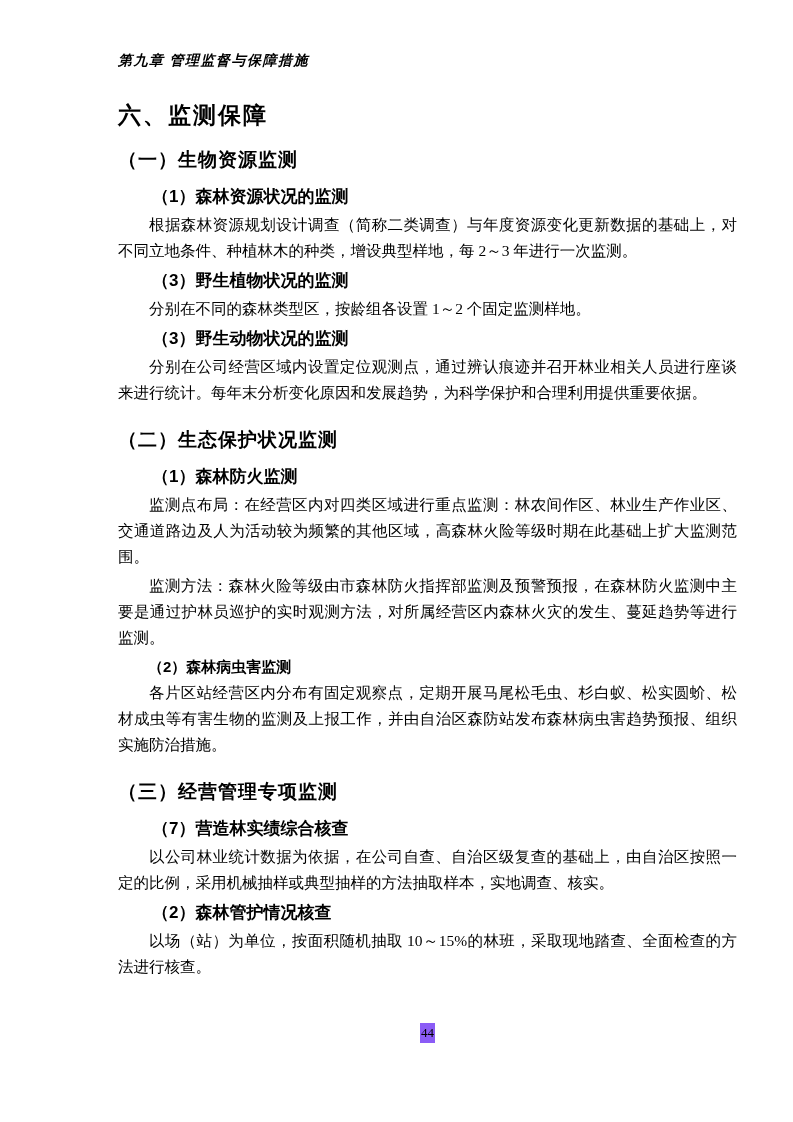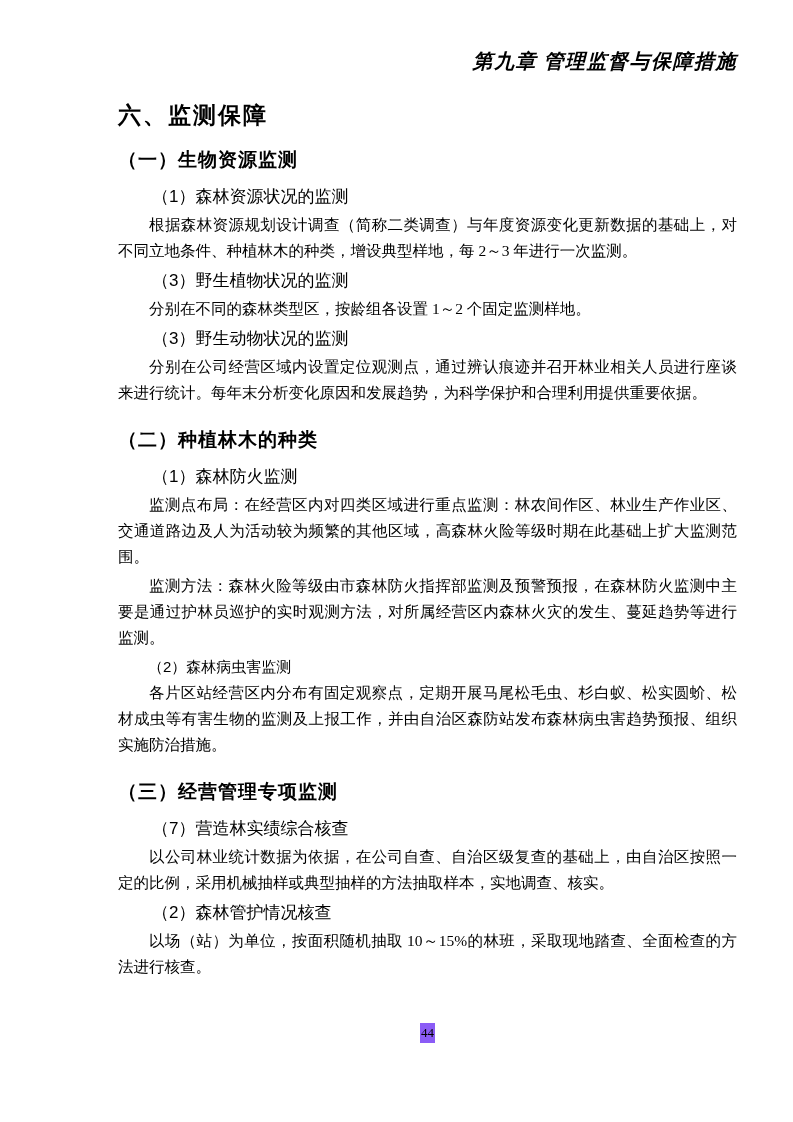--- a/index.html
+++ b/index.html
@@ -9,25 +9,25 @@
     height: 1122px;
     margin: 0 auto;
     background: #ffffff;
     color: #000000;
     font-family: "Liberation Serif", serif;
     overflow: hidden;
     box-sizing: border-box;
     padding: 50px 56px 0 118px;
   }
   .running-header {
-    text-align: right;
+    text-align: left;
     font-family: "Liberation Serif", serif;
     font-style: italic;
     font-weight: bold;
-    font-size: 20px;
+    font-size: 14px;
     letter-spacing: 1.5px;
     line-height: 22px;
   }
   h1.doc-title {
     font-family: "Liberation Sans", sans-serif;
     font-weight: bold;
     font-size: 23px;
     letter-spacing: 2px;
     margin: 28px 0 0 0;
     line-height: 30px;
@@ -36,21 +36,21 @@
     font-family: "Liberation Sans", sans-serif;
     font-weight: bold;
     font-size: 19px;
     letter-spacing: 1px;
     margin: 16px 0 0 0;
     line-height: 28px;
   }
   h2.section-heading.gap-lg { margin-top: 20px; }
   h3.subsection-heading {
     font-family: "Liberation Sans", sans-serif;
-    font-weight: normal;
+    font-weight: bold;
     font-size: 17px;
     margin: 11px 0 0 0;
     padding-left: 34px;
     line-height: 24px;
   }
   h3.subsection-heading.tight { margin-top: 5px; }
   h3.subsection-heading.small {
     font-size: 15px;
     padding-left: 30px;
     margin-top: 6px;
@@ -93,21 +93,21 @@
 
   <h3 class="subsection-heading">（1）森林资源状况的监测</h3>
   <p class="body-para">根据森林资源规划设计调查（简称二类调查）与年度资源变化更新数据的基础上，对不同立地条件、种植林木的种类，增设典型样地，每 2～3 年进行一次监测。</p>
 
   <h3 class="subsection-heading tight">（3）野生植物状况的监测</h3>
   <p class="body-para">分别在不同的森林类型区，按龄组各设置 1～2 个固定监测样地。</p>
 
   <h3 class="subsection-heading tight">（3）野生动物状况的监测</h3>
   <p class="body-para">分别在公司经营区域内设置定位观测点，通过辨认痕迹并召开林业相关人员进行座谈来进行统计。每年末分析变化原因和发展趋势，为科学保护和合理利用提供重要依据。</p>
 
-  <h2 class="section-heading gap-lg">（二）种植林木的种类</h2>
+  <h2 class="section-heading gap-lg">（二）生态保护状况监测</h2>
 
   <h3 class="subsection-heading">（1）森林防火监测</h3>
   <p class="body-para">监测点布局：在经营区内对四类区域进行重点监测：林农间作区、林业生产作业区、交通道路边及人为活动较为频繁的其他区域，高森林火险等级时期在此基础上扩大监测范围。</p>
   <p class="body-para">监测方法：森林火险等级由市森林防火指挥部监测及预警预报，在森林防火监测中主要是通过护林员巡护的实时观测方法，对所属经营区内森林火灾的发生、蔓延趋势等进行监测。</p>
 
   <h3 class="subsection-heading small">（2）森林病虫害监测</h3>
   <p class="body-para">各片区站经营区内分布有固定观察点，定期开展马尾松毛虫、杉白蚁、松实圆蚧、松材成虫等有害生物的监测及上报工作，并由自治区森防站发布森林病虫害趋势预报、组织实施防治措施。</p>
 
   <h2 class="section-heading gap-lg">（三）经营管理专项监测</h2>
 

